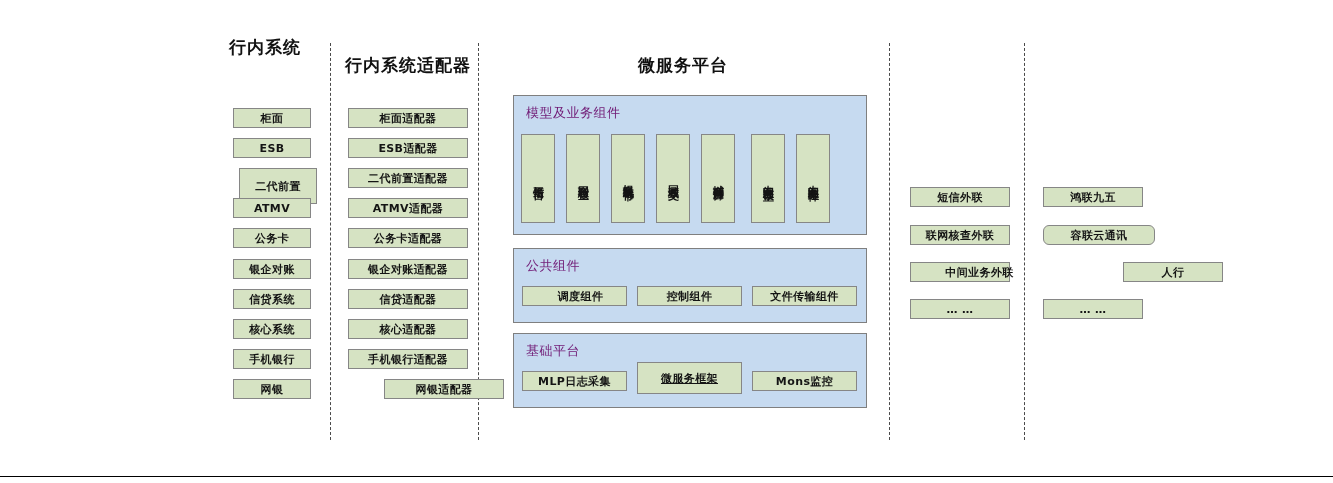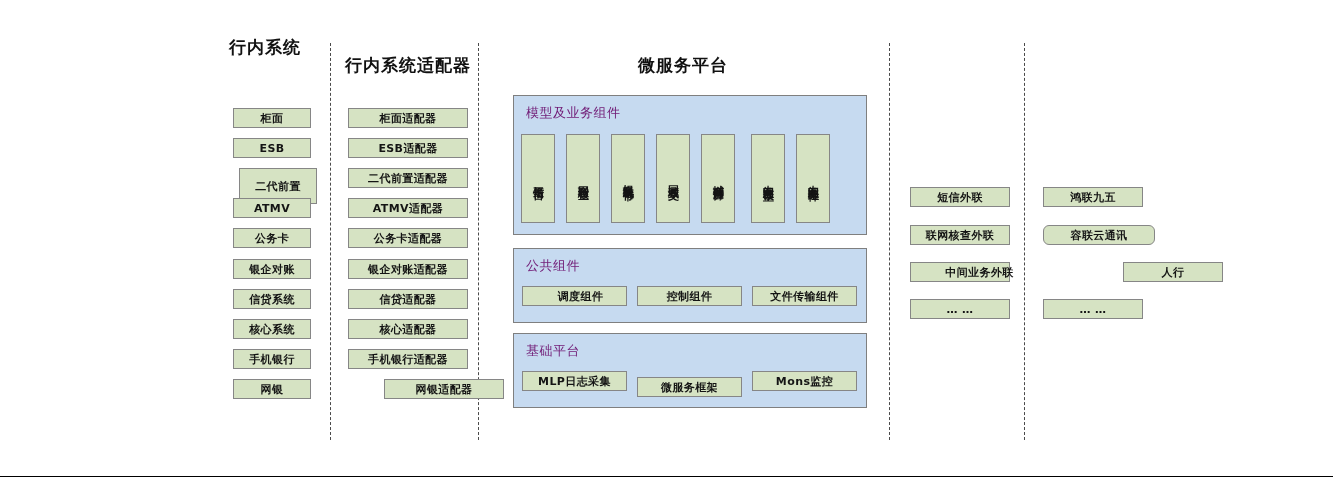--- a/index.html
+++ b/index.html
@@ -170,21 +170,21 @@
     <div class="panel-title">公共组件</div>
   </div>
   <div class="node" style="left:522px; top:286px; width:105px; height:20px;padding-left:12px;">调度组件</div>
   <div class="node" style="left:637px; top:286px; width:105px; height:20px;">控制组件</div>
   <div class="node" style="left:752px; top:286px; width:105px; height:20px;">文件传输组件</div>
 
   <div class="panel" style="left:513px; top:333px; width:354px; height:75px;">
     <div class="panel-title">基础平台</div>
   </div>
   <div class="node" style="left:522px; top:371px; width:105px; height:20px;">MLP日志采集</div>
-  <div class="node" style="left:637px; top:377px; width:105px; height:20px;">微服务框架</div>
+  <div class="node" style="left:637px; top:362px; width:105px; height:32px;text-decoration:underline;">微服务框架</div>
   <div class="node" style="left:752px; top:371px; width:105px; height:20px;">Mons监控</div>
 
   <div class="node" style="left:910px; top:187px; width:100px; height:20px;">短信外联</div>
   <div class="node" style="left:910px; top:225px; width:100px; height:20px;">联网核查外联</div>
   <div class="node" style="left:910px; top:262px; width:100px; height:20px;padding-left:39px;">中间业务外联</div>
   <div class="node" style="left:910px; top:299px; width:100px; height:20px;">… …</div>
 
   <div class="node" style="left:1043px; top:187px; width:100px; height:20px;">鸿联九五</div>
   <div class="node" style="left:1043px; top:225px; width:112px; height:20px;border-radius:6px;">容联云通讯</div>
   <div class="node" style="left:1093px; top:262px; width:100px; height:20px;margin-left:30px;">人行</div>

